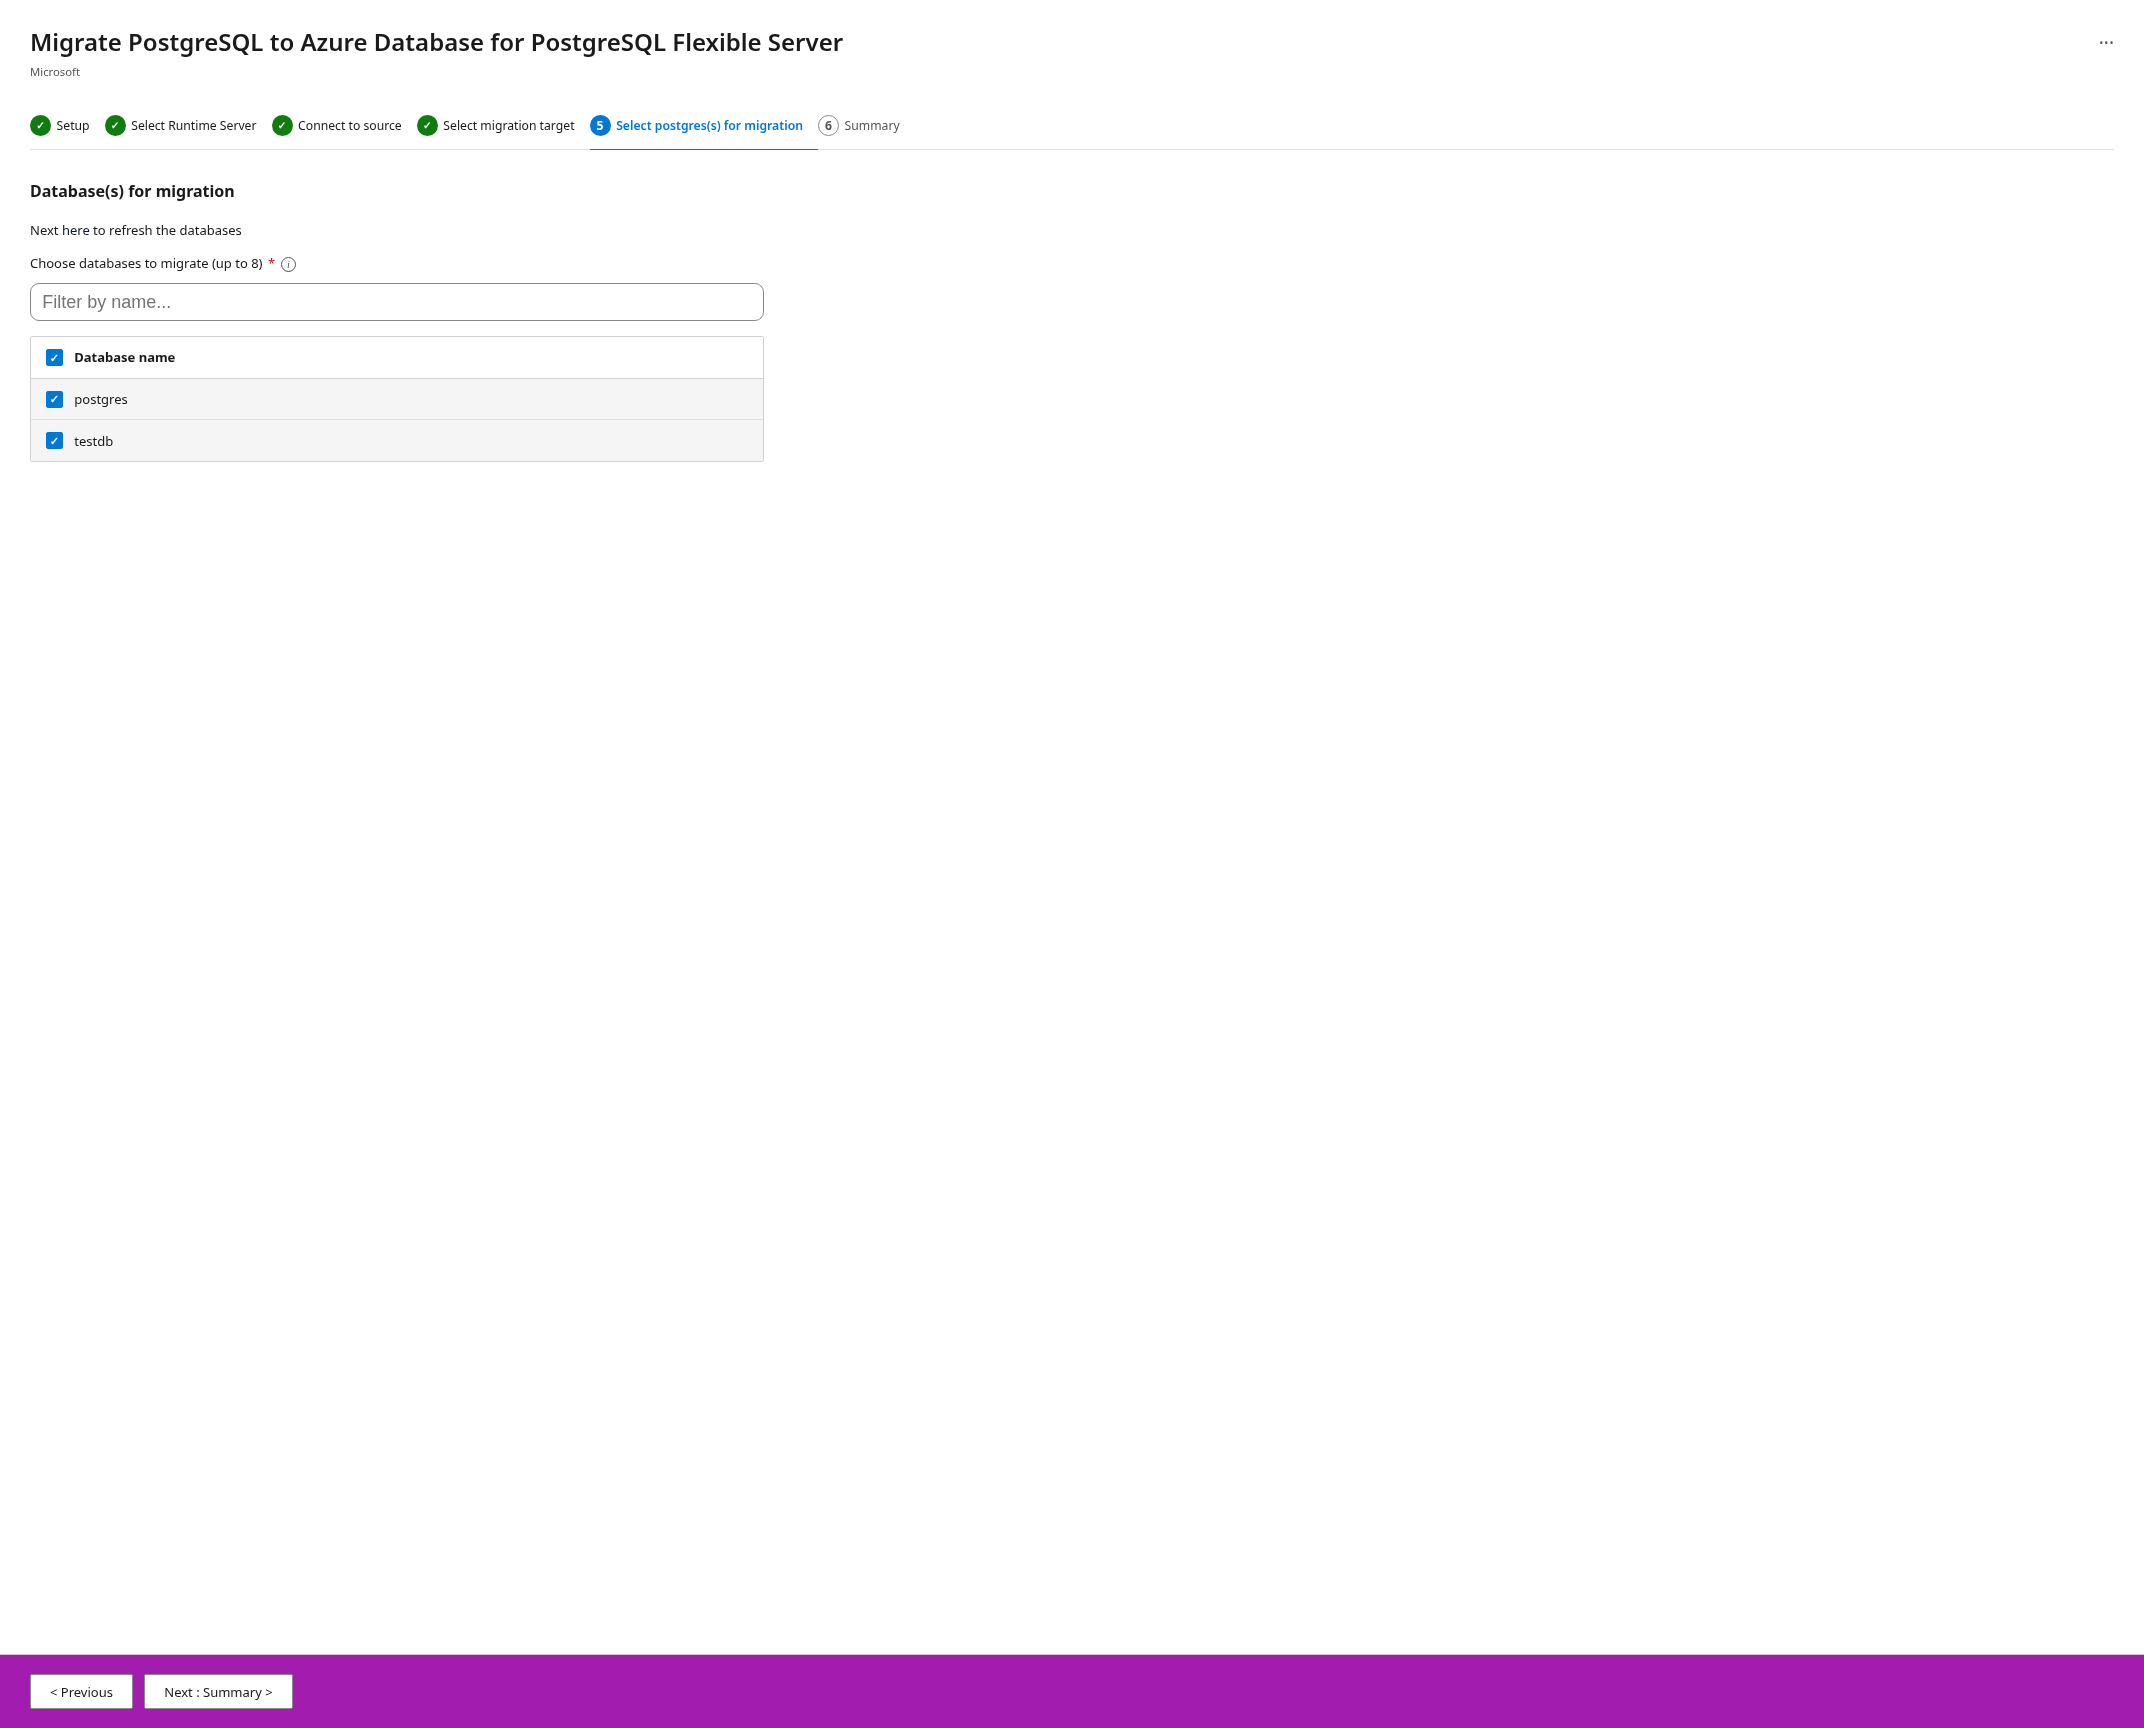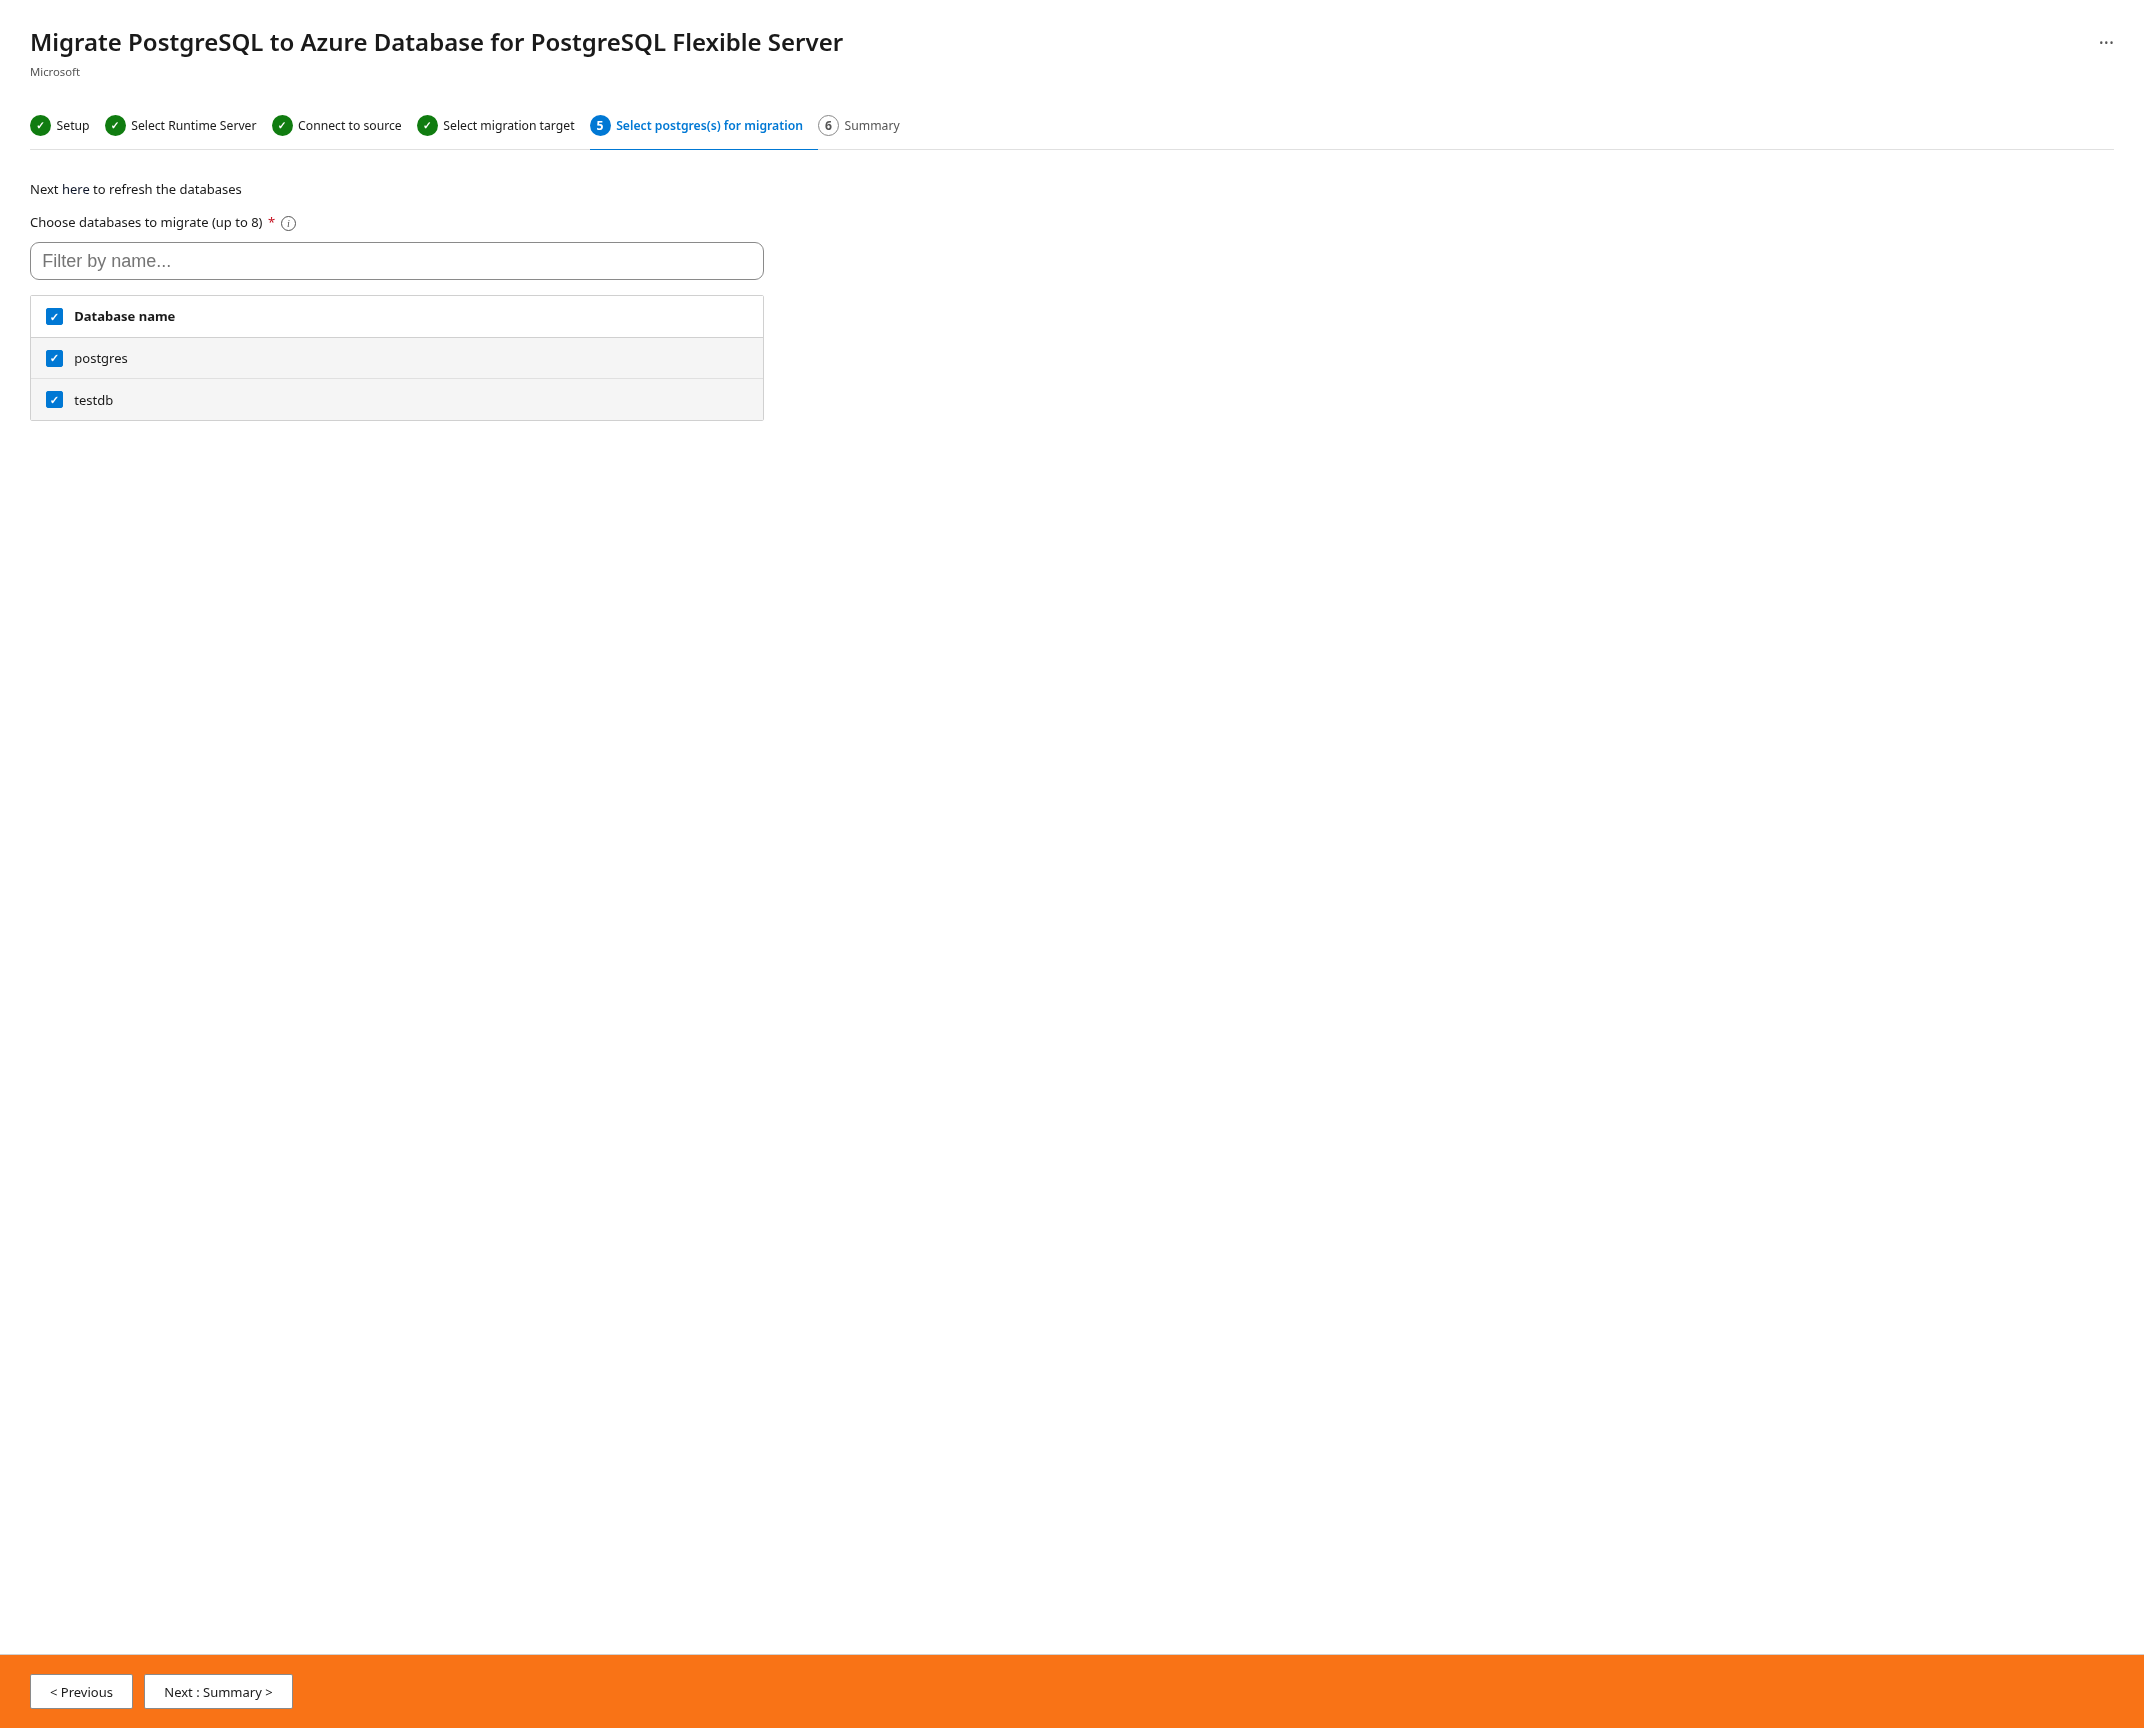--- a/index.html
+++ b/index.html
@@ -209,21 +209,21 @@
       line-height: 1;
     }
 
     
     .footer {
       border-top: 0.9px solid #d0d0d0;
       padding: 19px 30px;
       display: flex;
       gap: 11.3px;
       align-items: center;
-      background: #f97316;
+      background: #a21caf;
     }
     .btn {
       padding: 7.5px 19px;
       font-size: 13px;
       border: 0.9px solid #8a8a8a;
       background: #fff;
       color: #1a1a1a;
       cursor: pointer;
       border-radius: 1.9px;
       font-family: inherit;
@@ -266,20 +266,21 @@
       <span>Select postgres(s) for migration</span>
     </div>
 
     <div class="step">
       <span class="step-icon inactive-num">6</span>
       <span>Summary</span>
     </div>
   </div>
 
   <div class="content-area">
+    <div class="section-title">Database(s) for migration</div>
 
     <div class="refresh-text">
       <span>Next </span><a class="refresh-link">here</a><span> to refresh the databases</span>
     </div>
 
     <div class="choose-label">
       <span>Choose databases to migrate (up to 8)</span>
       <span class="required-star">*</span>
       <span class="info-icon">i</span>
     </div>

